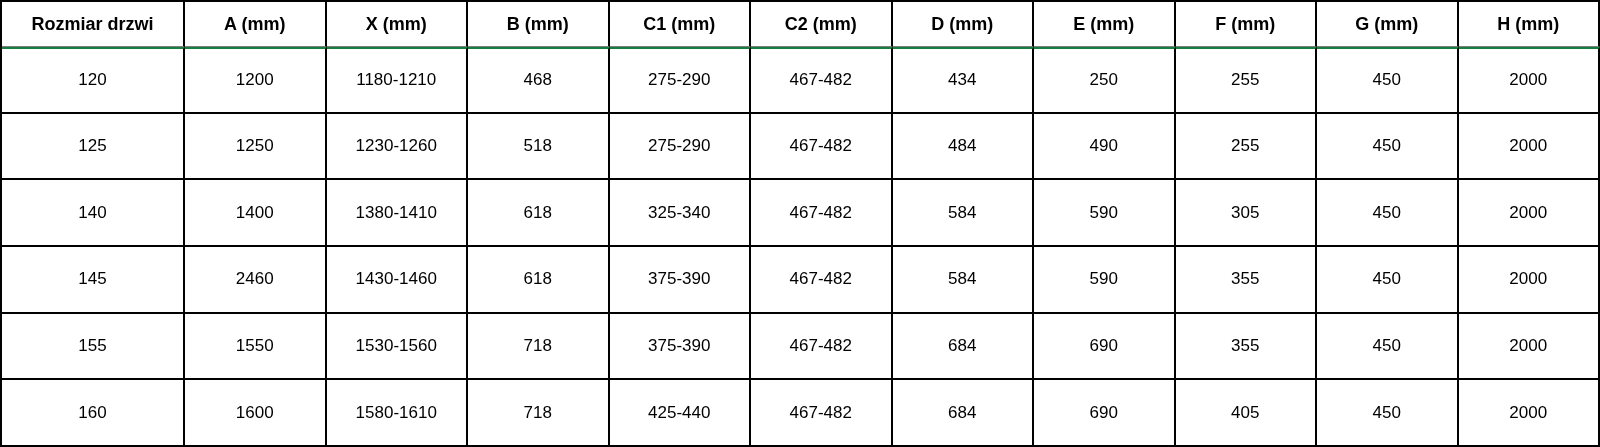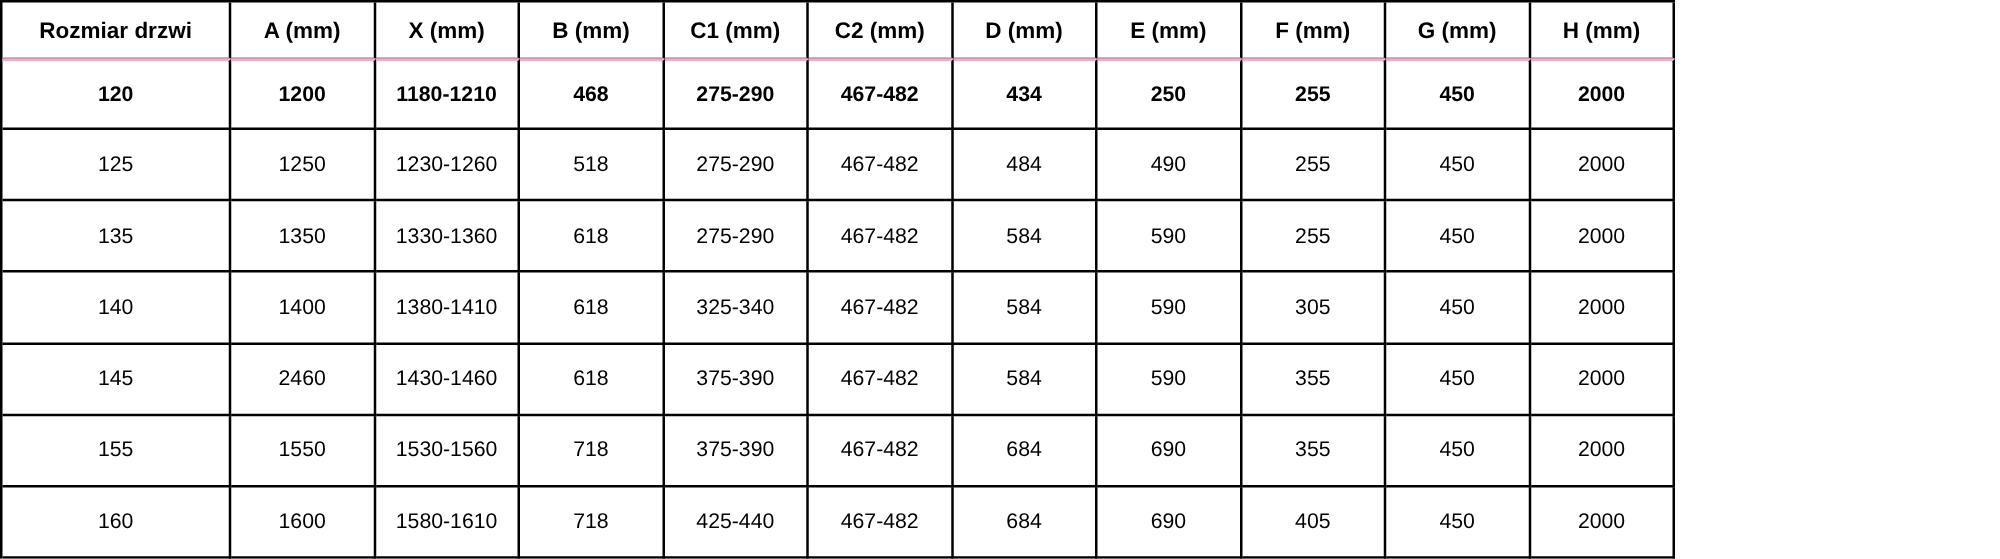--- a/index.html
+++ b/index.html
@@ -7,21 +7,21 @@
     padding: 0;
     background: #ffffff;
   }
   body {
     width: 1600px;
     height: 447px;
     overflow: hidden;
     font-family: "Liberation Sans", sans-serif;
   }
   table.spec-table {
-    width: 1340px;
+    width: 1600px;
     height: 447px;
     border-collapse: separate;
     border-spacing: 0;
     table-layout: fixed;
     border-top: 2px solid #000000;
     border-left: 2px solid #000000;
   }
   .spec-table th,
   .spec-table td {
     border-right: 2px solid #000000;
@@ -41,22 +41,21 @@
     border-bottom: 1px solid #7f7f7f;
   }
   .spec-table tbody td {
     font-size: 17px;
     font-weight: normal;
   }
   .spec-table tbody tr {
     height: 44px;
   }
   .spec-table tbody tr:first-child td {
-    border-top: 2px solid #f9a8d4;
-    font-weight: bold;
+    border-top: 2px solid #15803d;
   }
 </style>
 </head>
 <body>
 
 <table class="spec-table">
   <colgroup>
     <col style="width:183px">
     <col>
     <col>
@@ -105,33 +104,20 @@
         <td>518</td>
         <td>275-290</td>
         <td>467-482</td>
         <td>484</td>
         <td>490</td>
         <td>255</td>
         <td>450</td>
         <td>2000</td>
       </tr>
       <tr>
-        <td>135</td>
-        <td>1350</td>
-        <td>1330-1360</td>
-        <td>618</td>
-        <td>275-290</td>
-        <td>467-482</td>
-        <td>584</td>
-        <td>590</td>
-        <td>255</td>
-        <td>450</td>
-        <td>2000</td>
-      </tr>
-      <tr>
         <td>140</td>
         <td>1400</td>
         <td>1380-1410</td>
         <td>618</td>
         <td>325-340</td>
         <td>467-482</td>
         <td>584</td>
         <td>590</td>
         <td>305</td>
         <td>450</td>

